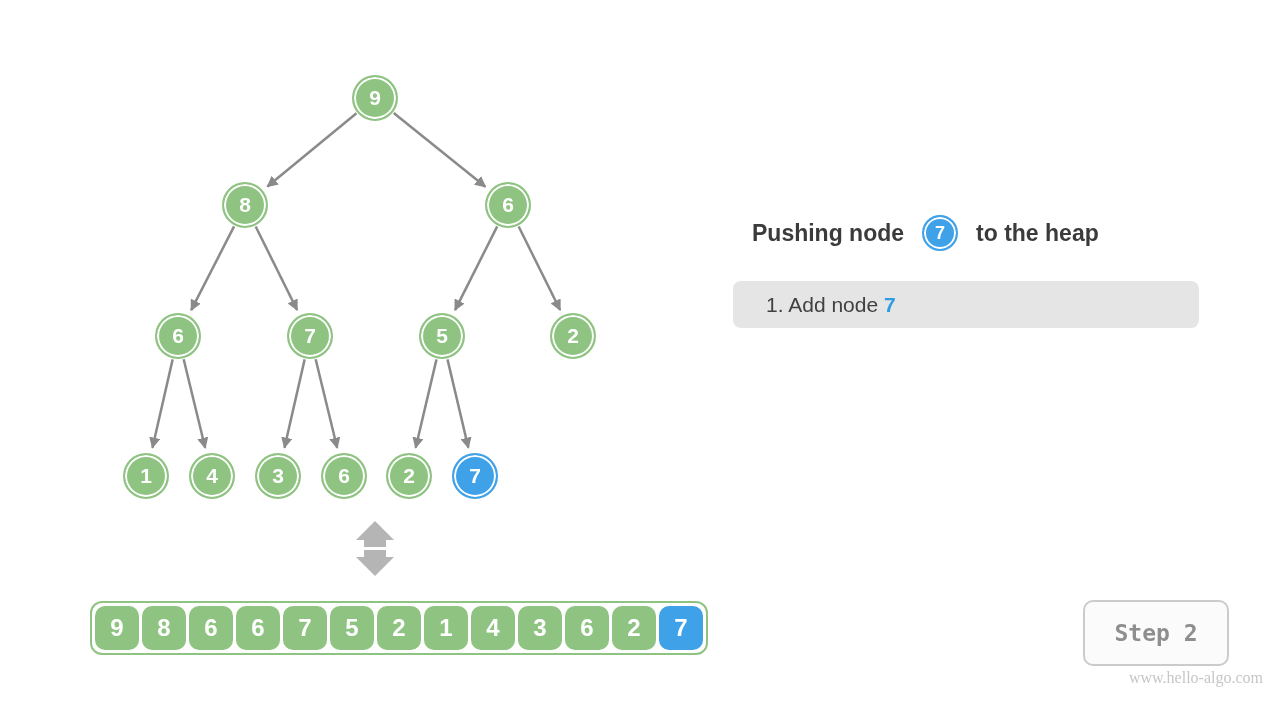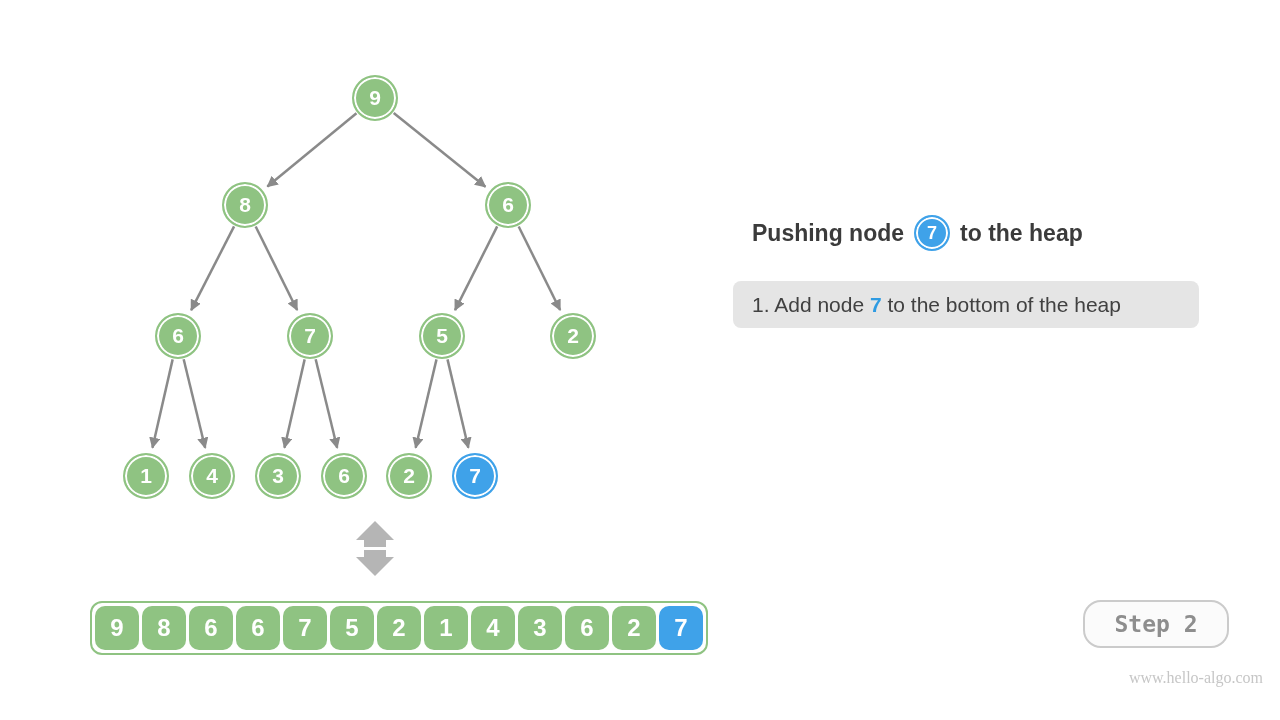--- a/index.html
+++ b/index.html
@@ -64,21 +64,21 @@
     left: 356px; top: 521px;
   }
   .updown-arrow polygon { fill: var(--updown-gray); }
 
   .title-row {
     position: absolute;
     left: 752px; top: 211px;
     height: 44px;
     display: flex;
     align-items: center;
-    gap: 10px;
+    gap: 18px;
     font-size: 23px;
     font-weight: bold;
     color: var(--title-text);
   }
   .title-node-badge {
     width: 36px; height: 36px;
     border-radius: 50%;
     background: var(--node-blue);
     border: 2px solid var(--node-blue);
     box-shadow: inset 0 0 0 2px #ffffff;
@@ -92,21 +92,21 @@
   }
 
   .note-box {
     position: absolute;
     left: 733px; top: 281px;
     width: 466px; height: 47px;
     background: var(--note-bg);
     border-radius: 8px;
     display: flex;
     align-items: center;
-    padding-left: 19px;
+    padding-left: 33px;
     font-size: 21px;
     color: var(--note-text);
   }
   .note-box span { white-space: pre; }
   .note-box .hl {
     color: var(--highlight-blue);
     font-weight: bold;
   }
 
   .array-box {
@@ -128,24 +128,24 @@
     font-weight: bold;
     display: flex;
     align-items: center;
     justify-content: center;
   }
   .array-cell.blue { background: var(--node-blue); }
 
   .step-badge {
     position: absolute;
     left: 1083px; top: 600px;
-    width: 146px; height: 48px;
+    width: 146px; height: 66px;
     background: var(--badge-bg);
     border: 2px solid var(--badge-border);
-    border-radius: 18px;
+    border-radius: 10px;
     color: var(--badge-text);
     font-family: "DejaVu Sans Mono", monospace;
     font-size: 23px;
     font-weight: bold;
     display: flex;
     align-items: center;
     justify-content: center;
     text-align: right;
   }
 
@@ -207,21 +207,20 @@
 
   <div class="title-row">
     <span>Pushing node</span>
     <span class="title-node-badge">7</span>
     <span>to the heap</span>
   </div>
 
   <div class="note-box">
     <span>1. Add node </span>
     <span class="hl">7</span>
-    <span> to the bottom of the heap</span>
   </div>
 
   <div class="array-box" id="array-box">
       <div class="array-cell">9</div>
       <div class="array-cell">8</div>
       <div class="array-cell">6</div>
       <div class="array-cell">6</div>
       <div class="array-cell">7</div>
       <div class="array-cell">5</div>
       <div class="array-cell">2</div>

